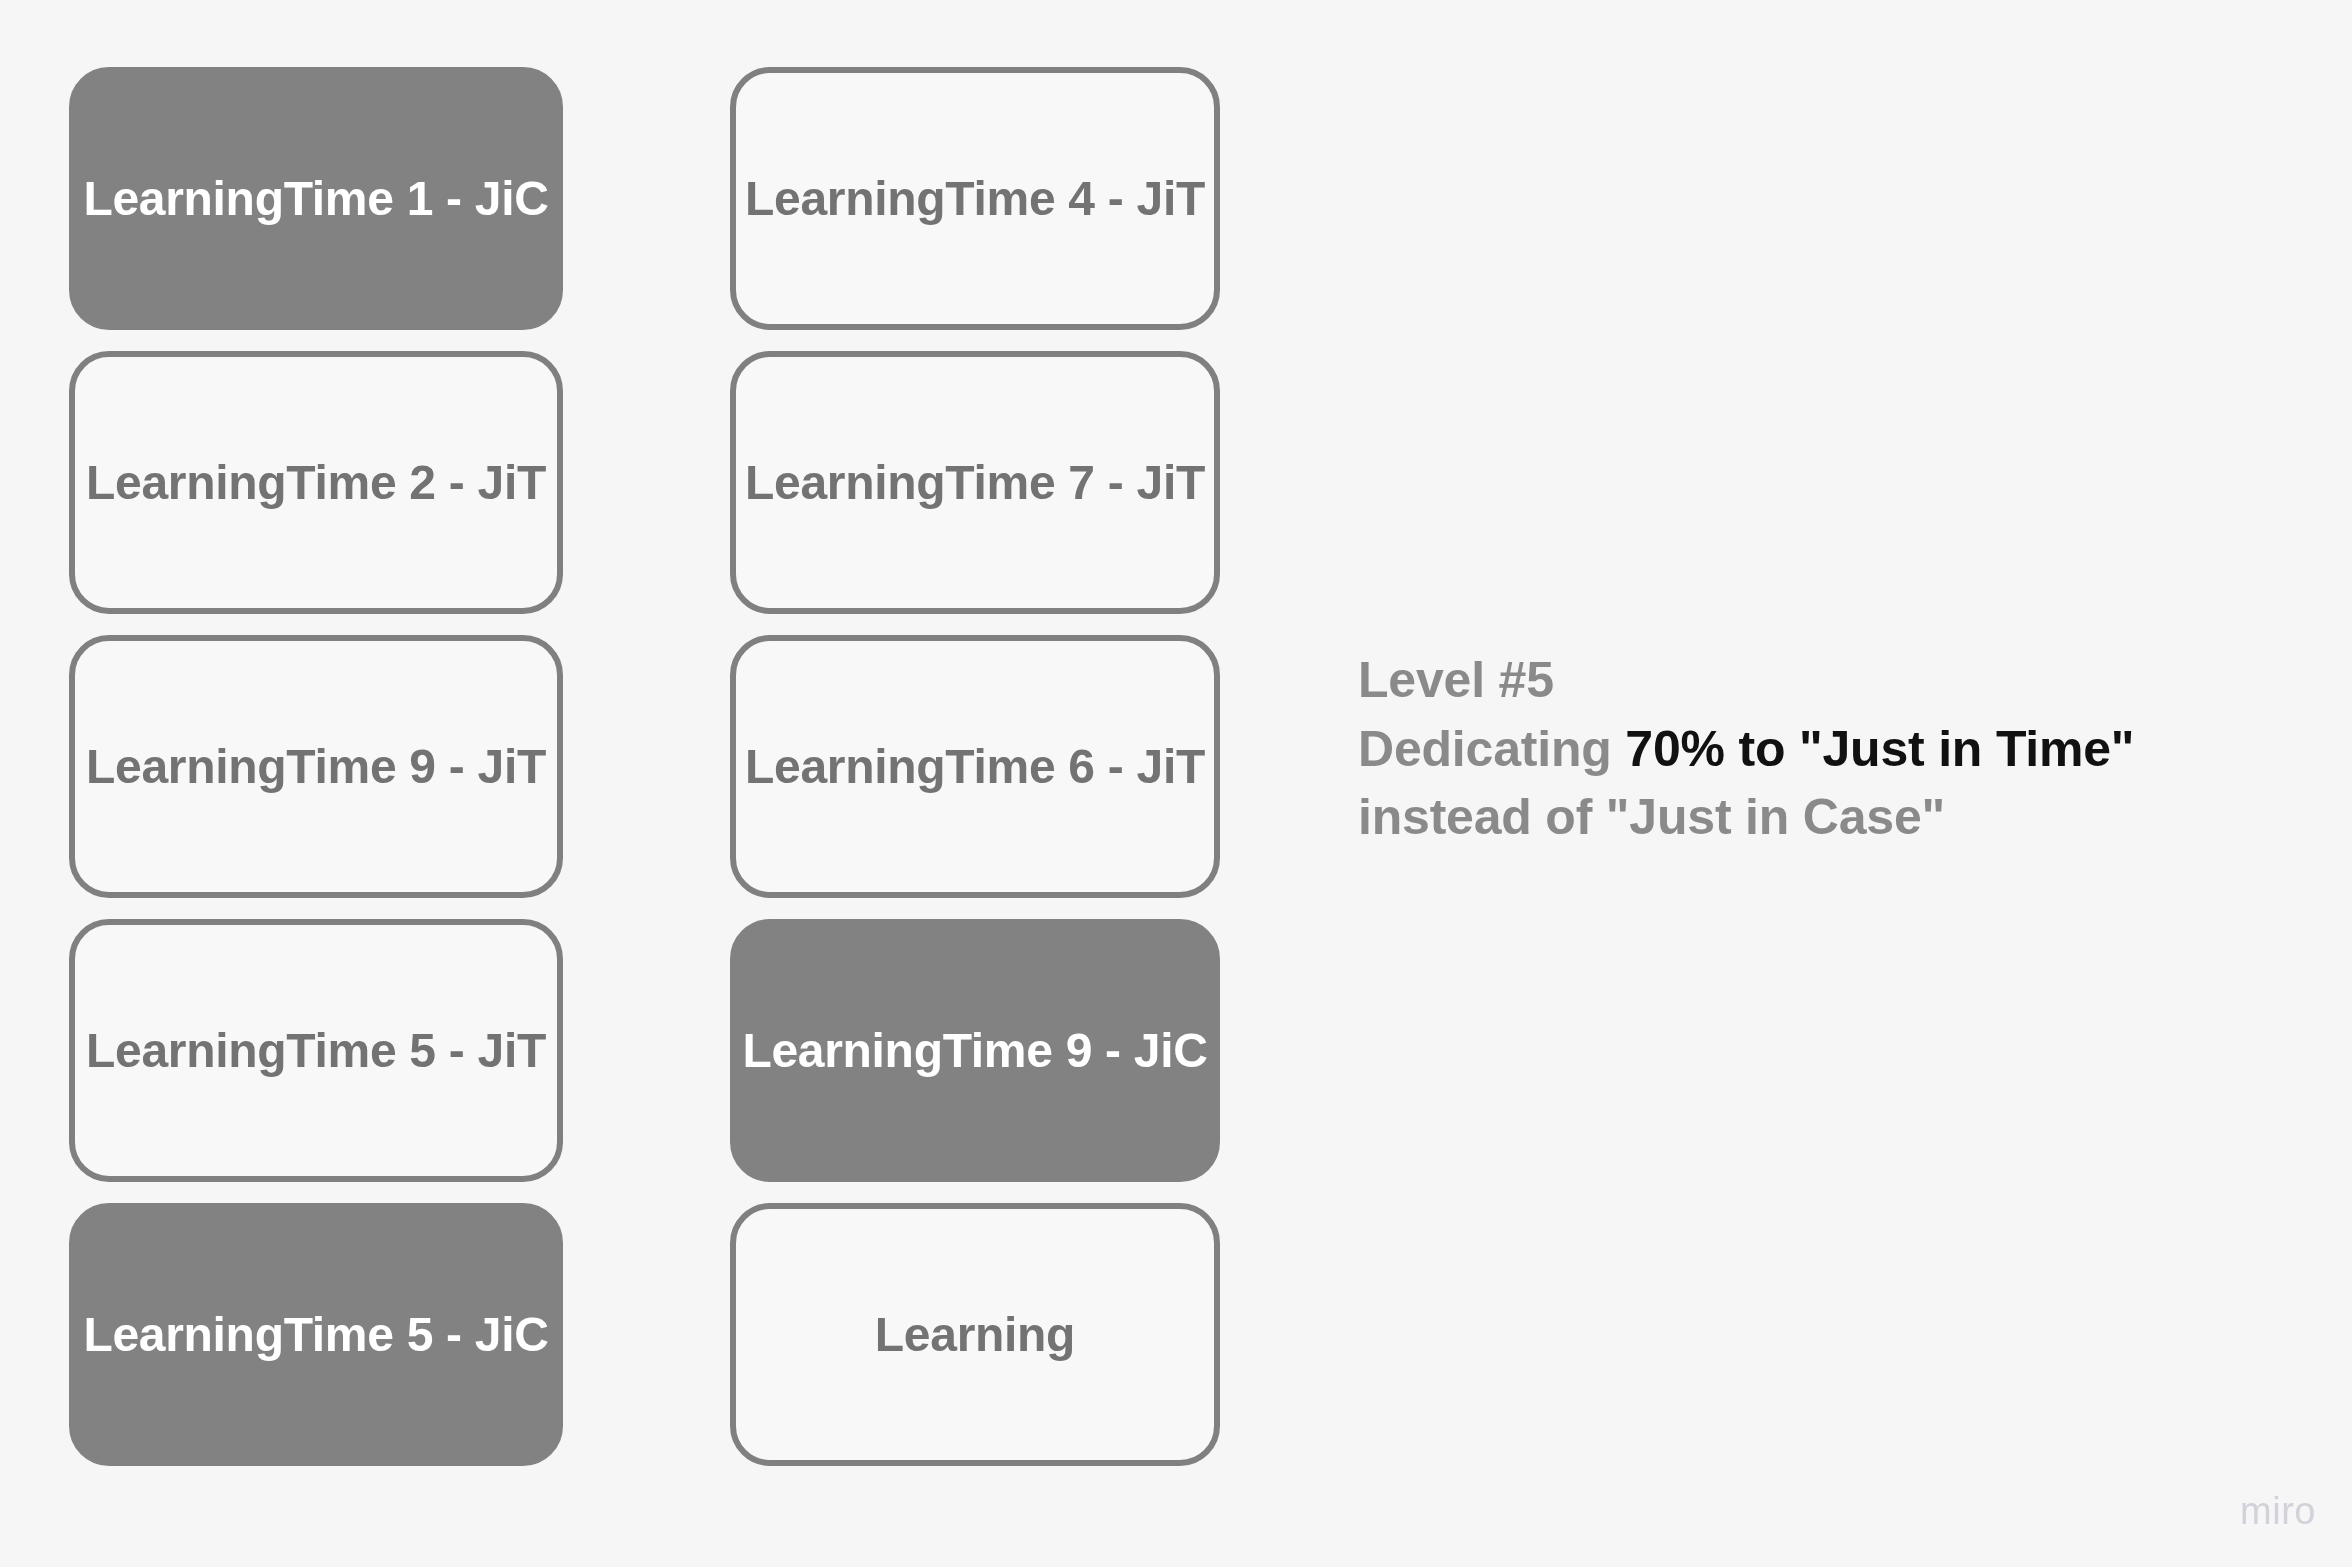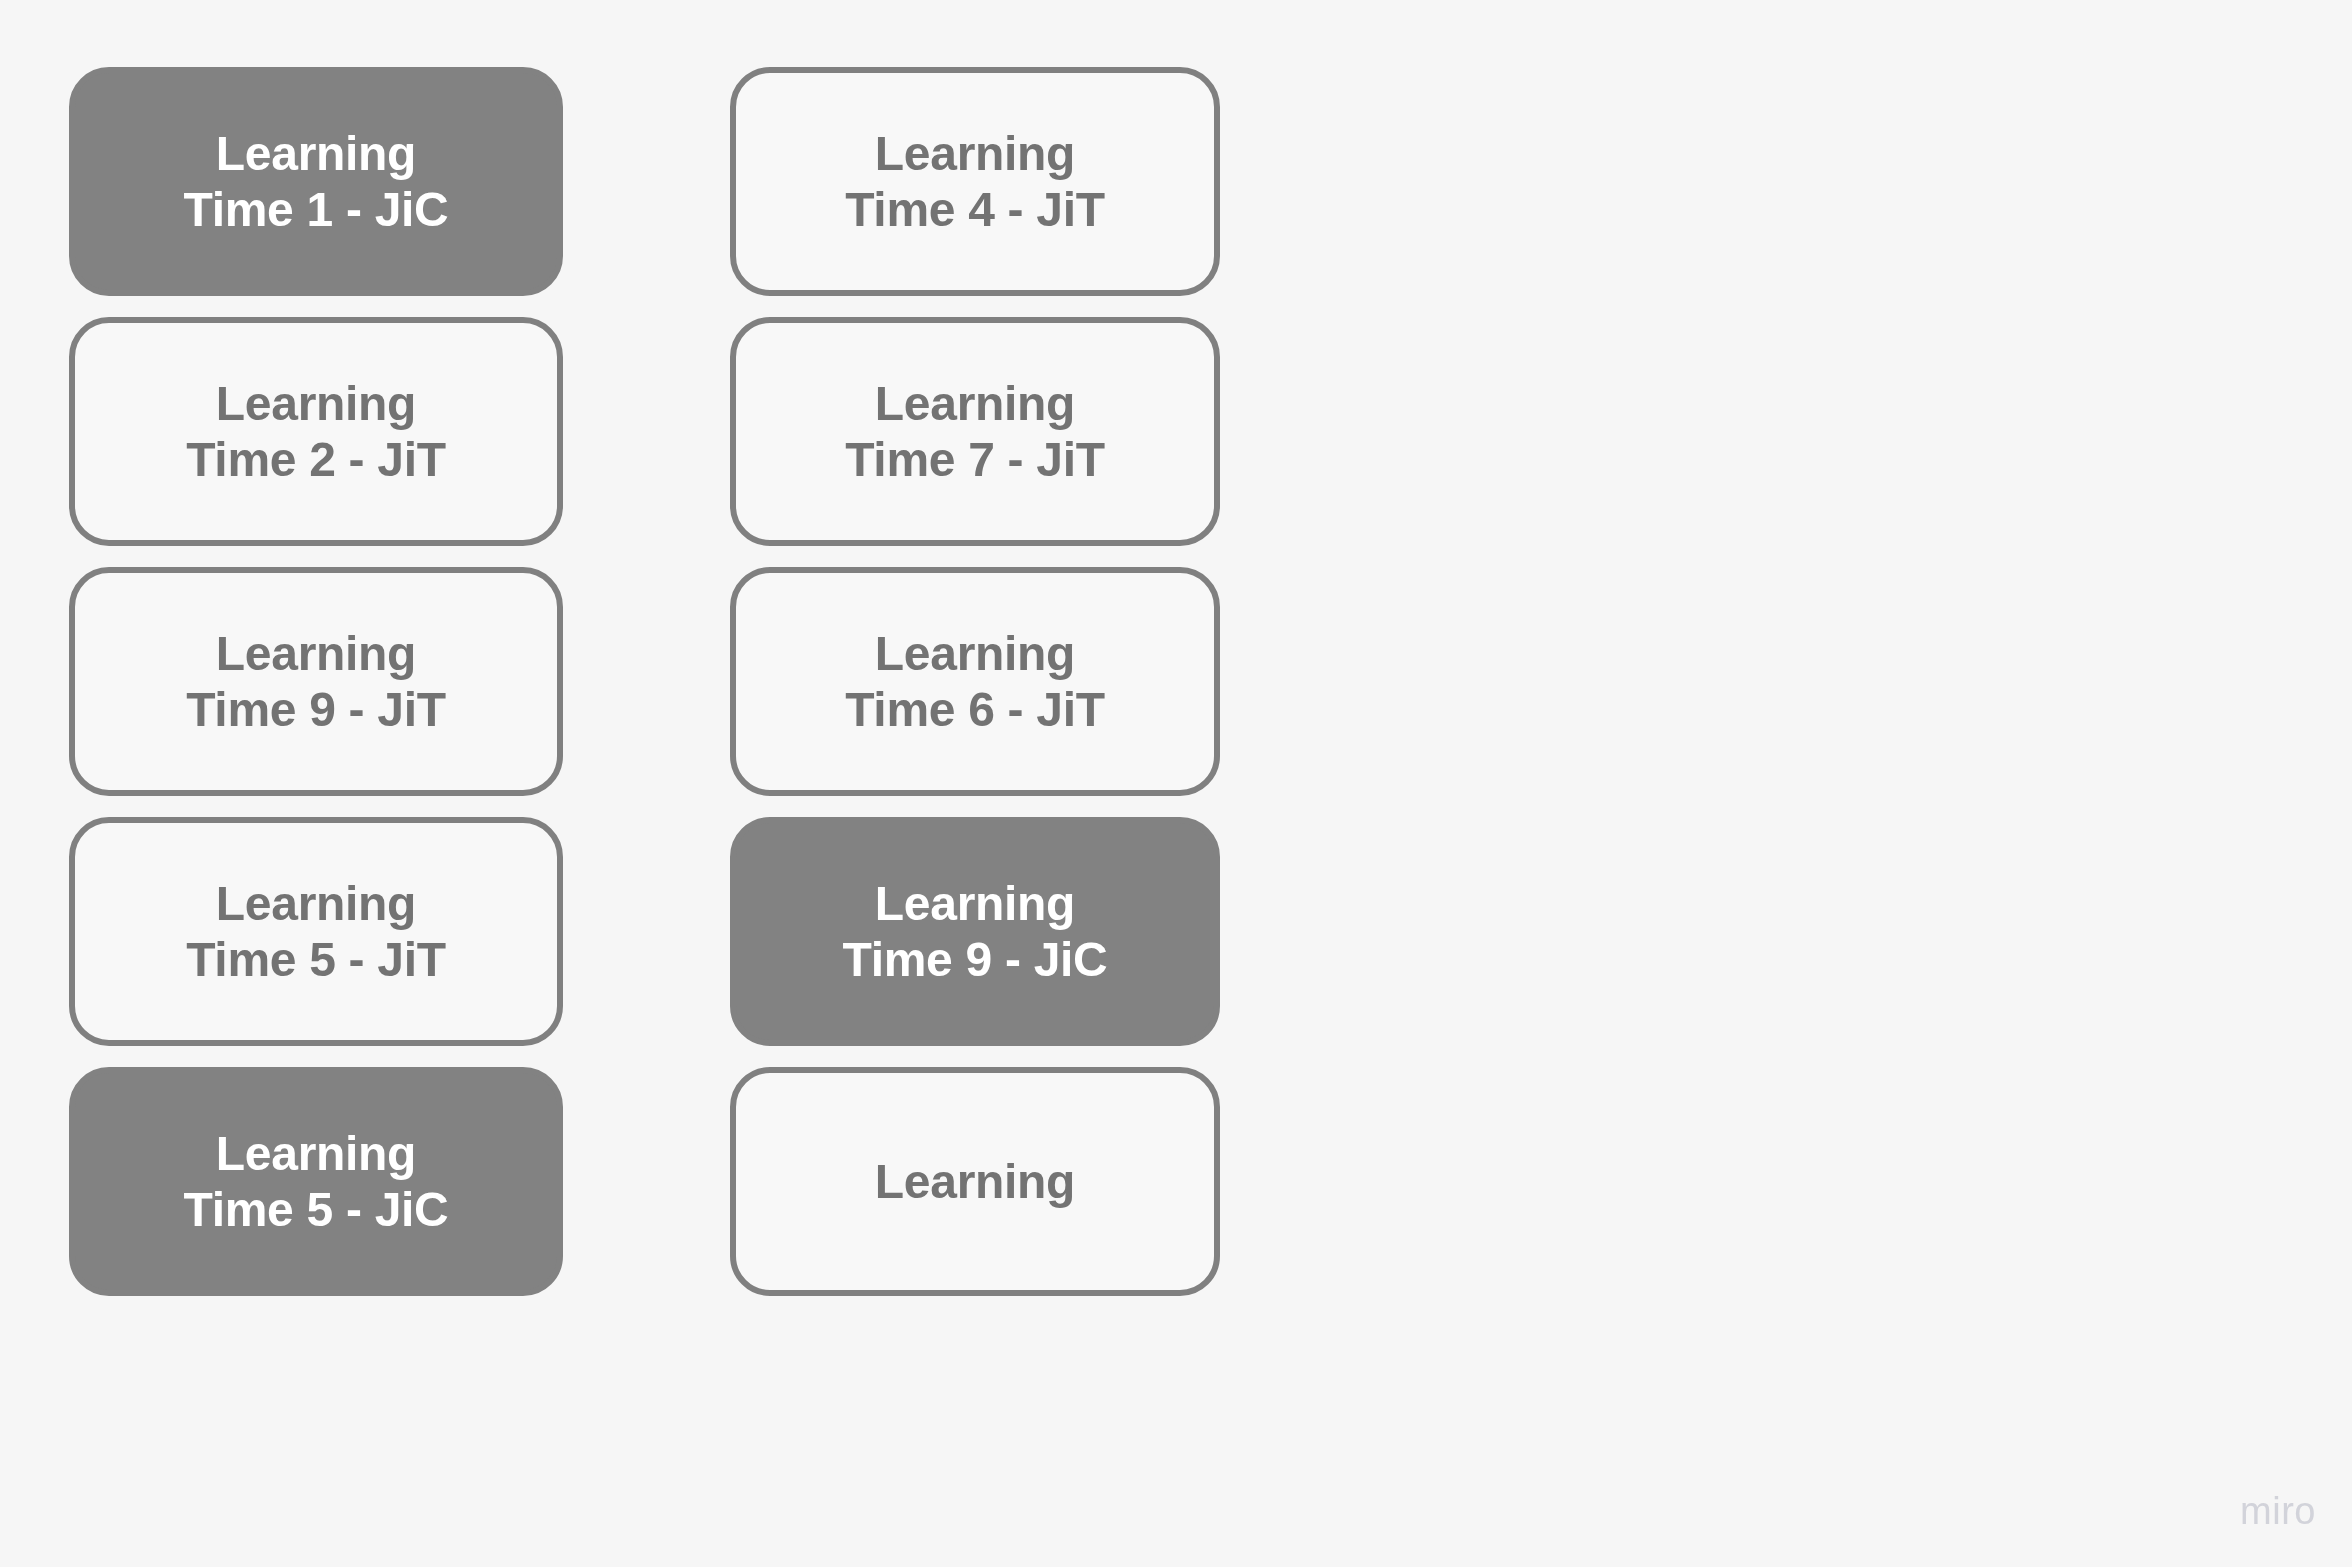--- a/index.html
+++ b/index.html
@@ -26,24 +26,24 @@
     top: 67px;
     display: flex;
     flex-direction: column;
     gap: 21px;
   }
   #column-1 { left: 69px;  width: 494px; }
   #column-2 { left: 730px; width: 490px; }
 
   .card {
     box-sizing: border-box;
-    height: 229px;
+    height: 263px;
     border-radius: 40px;
     display: flex;
-    flex-direction: column;
+    flex-direction: row;
     align-items: center;
     justify-content: center;
     text-align: center;
     font-weight: bold;
     font-size: 48px;
     line-height: 1.16;
     letter-spacing: -0.3px;
   }
 
   .card.outline {
@@ -139,17 +139,22 @@
       </div>
       <div class="card filled">
         <span class="card-line">Learning</span>
         <span class="card-line">Time 9 - JiC</span>
       </div>
       <div class="card outline">
         <span class="card-line">Learning</span>
       </div>
     </div>
 
+  <div id="annotation">
+    <span class="ann-line">Level #5</span>
+    <span class="ann-line"><span>Dedicating </span><span class="ann-strong">70% to "Just in Time"</span></span>
+    <span class="ann-line">instead of "Just in Case"</span>
+  </div>
 
   <div id="watermark">miro</div>
 
 </div>
 
 
 </body></html>

